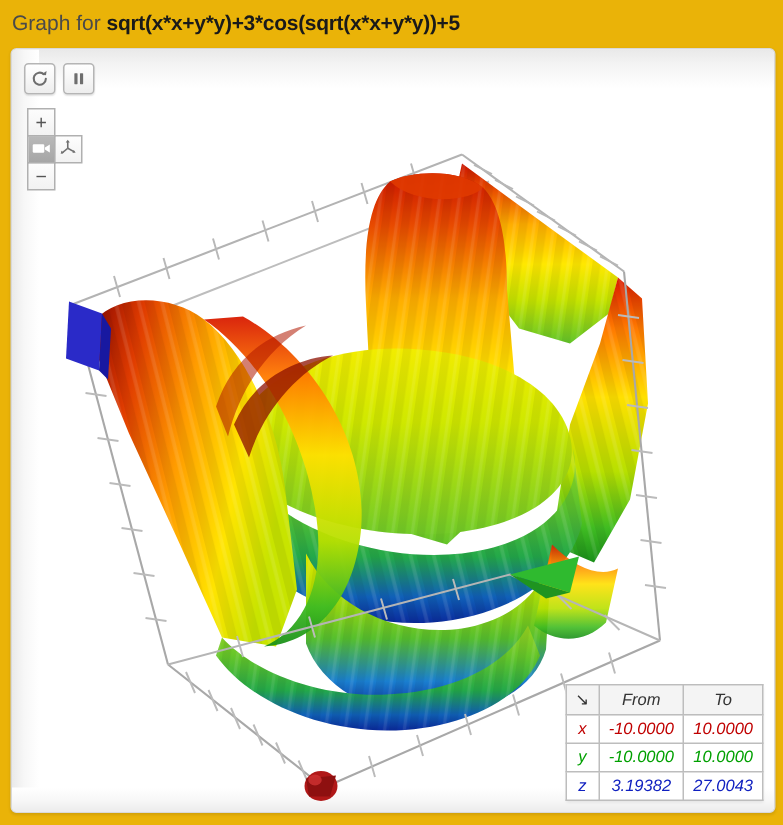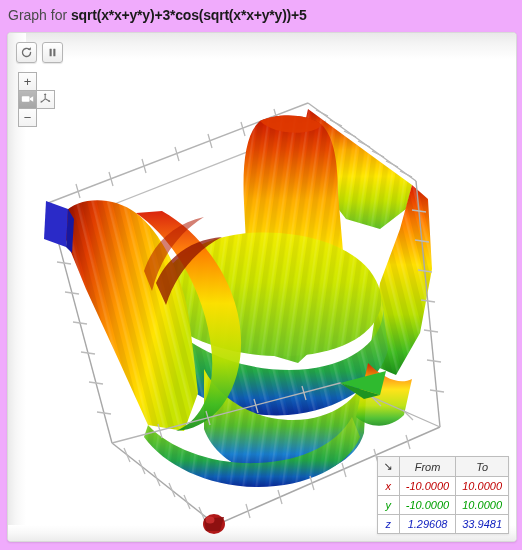--- a/index.html
+++ b/index.html
@@ -6,21 +6,21 @@
     margin: 0;
     padding: 0;
     background: #ffffff;
     font-family: "Liberation Sans", sans-serif;
   }
   #root {
     position: relative;
     width: 522px;
     height: 550px;
     overflow: hidden;
-    background: #f0abfc;
+    background: #eab308;
   }
 
   
   .title-bar {
     position: absolute;
     left: 8px;
     top: 4px;
     width: 506px;
     height: 22px;
     font-size: 14px;
@@ -484,20 +484,20 @@
           <td class="rt-val">-10.0000</td>
           <td class="rt-val">10.0000</td>
         </tr>
         <tr class="row-y">
           <td class="rt-var">y</td>
           <td class="rt-val">-10.0000</td>
           <td class="rt-val">10.0000</td>
         </tr>
         <tr class="row-z">
           <td class="rt-var">z</td>
-          <td class="rt-val">1.29608</td>
-          <td class="rt-val">33.9481</td>
+          <td class="rt-val">3.19382</td>
+          <td class="rt-val">27.0043</td>
         </tr>
       </tbody>
     </table>
 
   </div>
 </div>
 
 </body></html>

